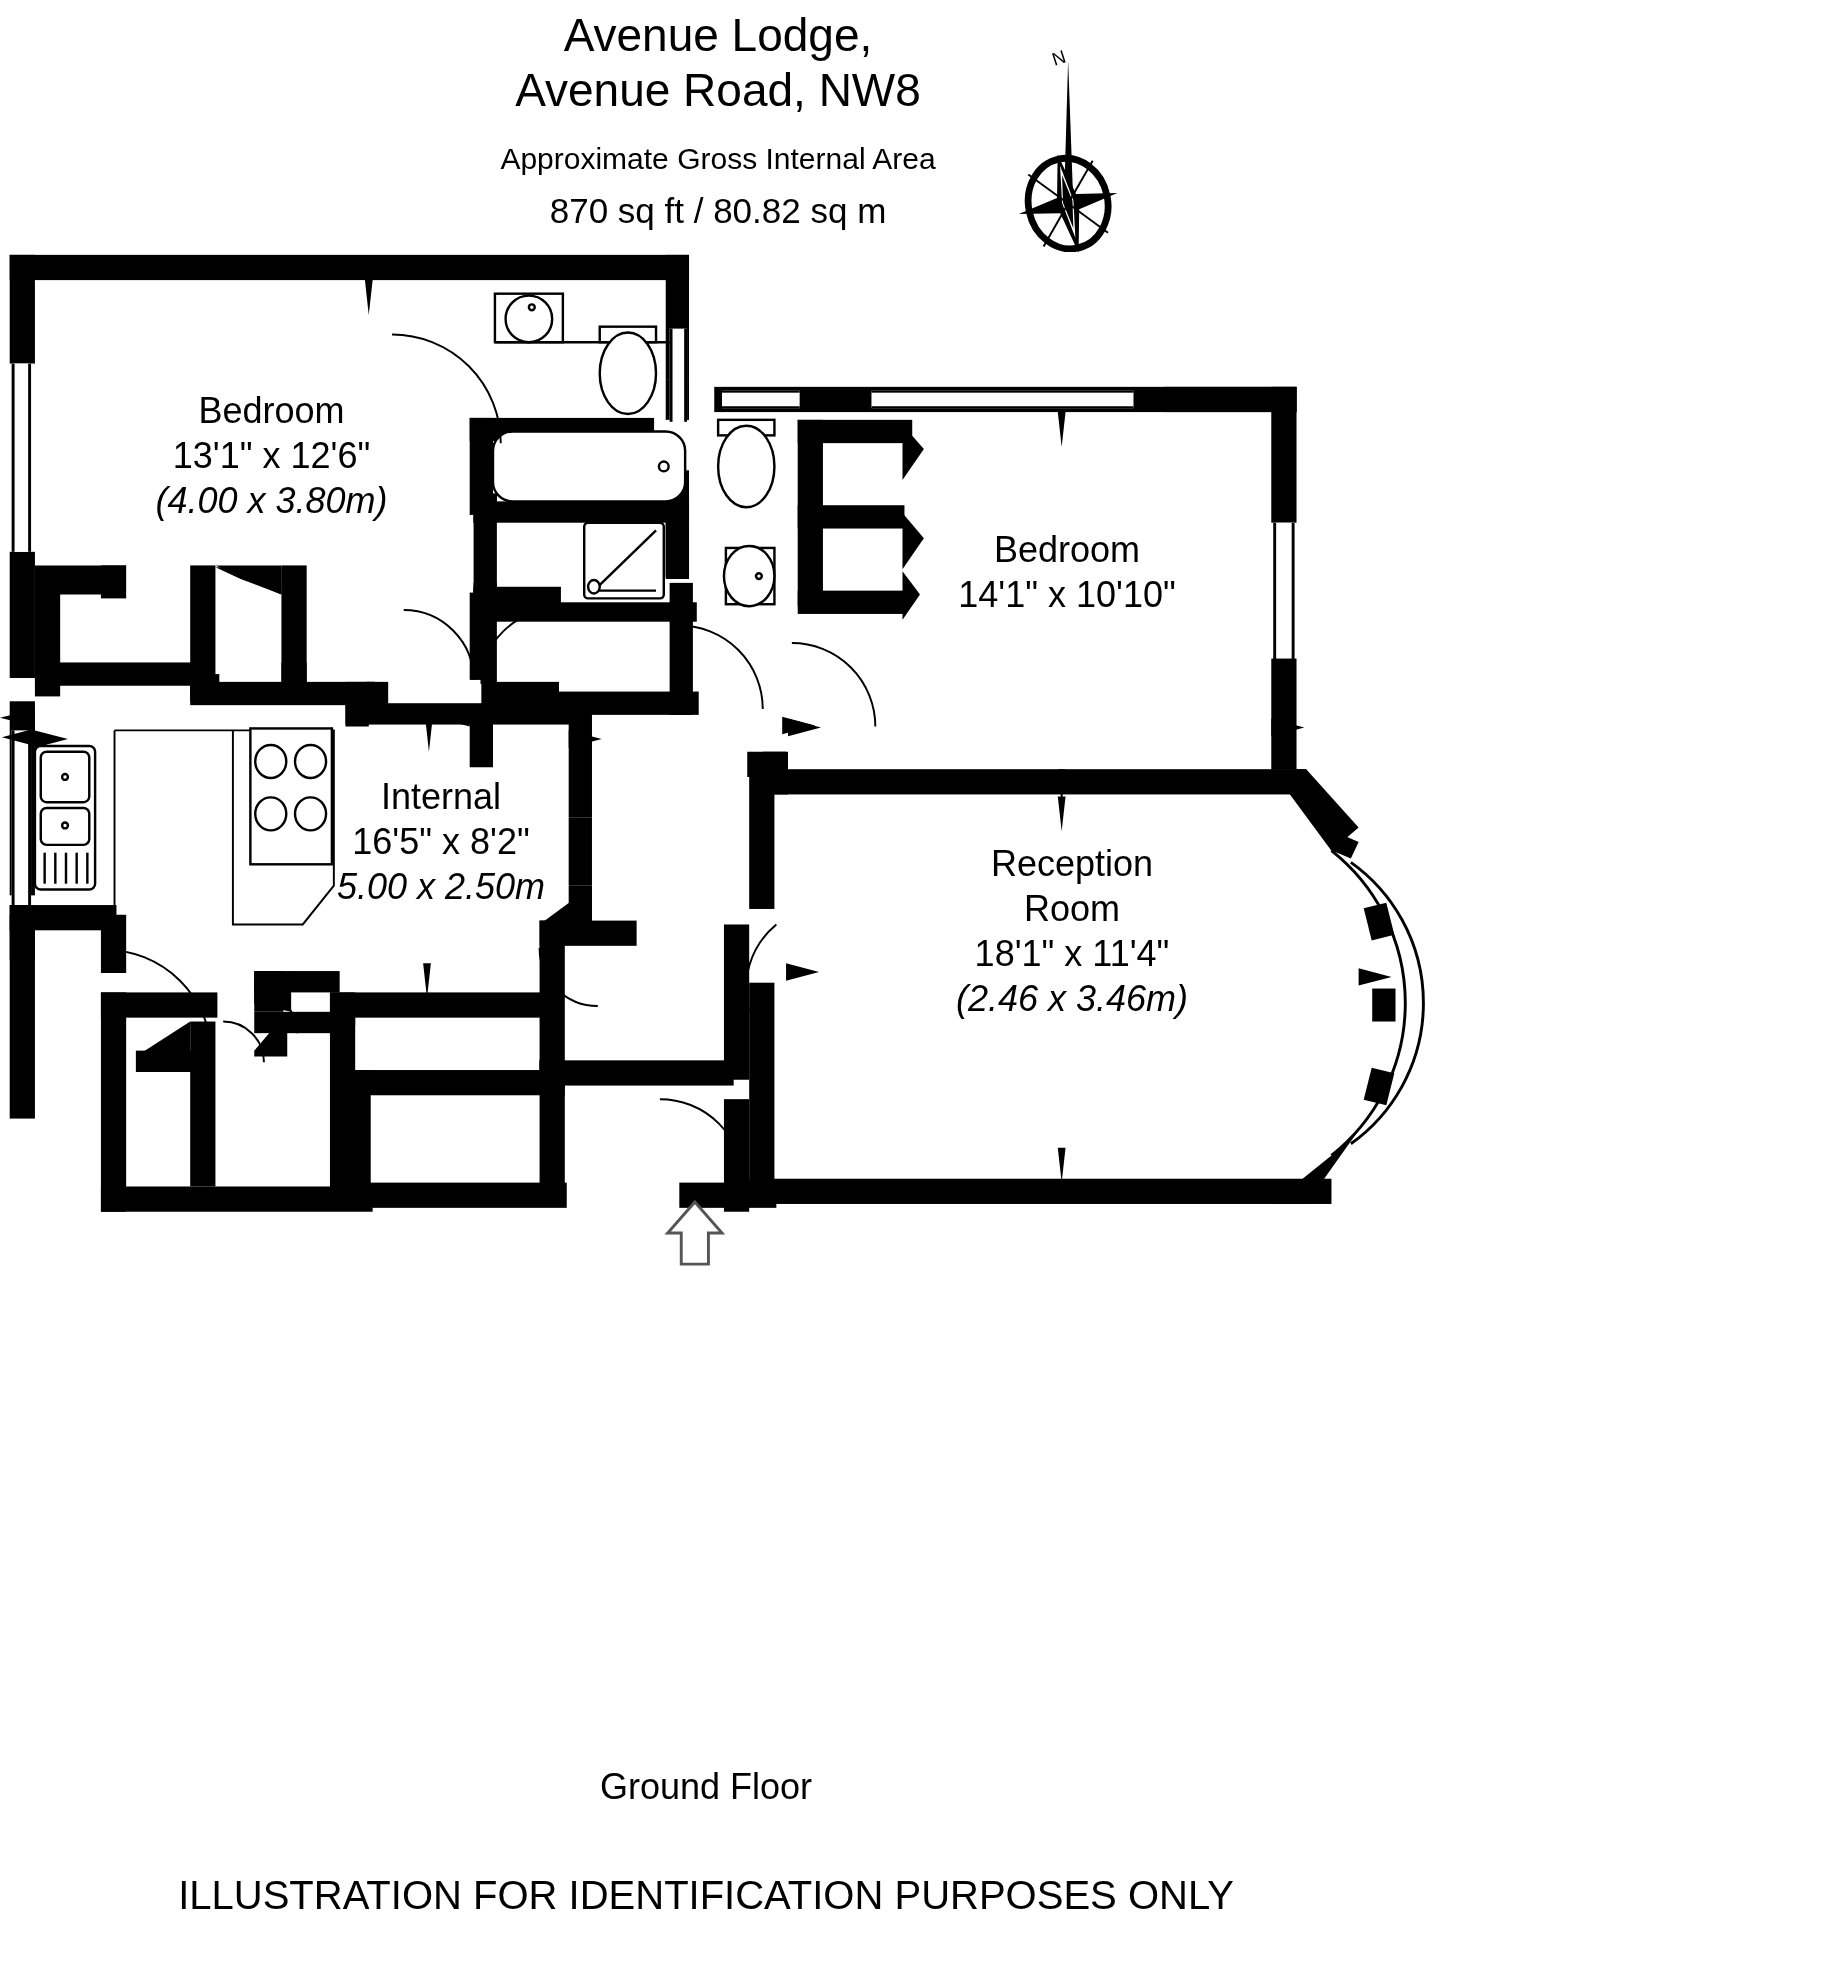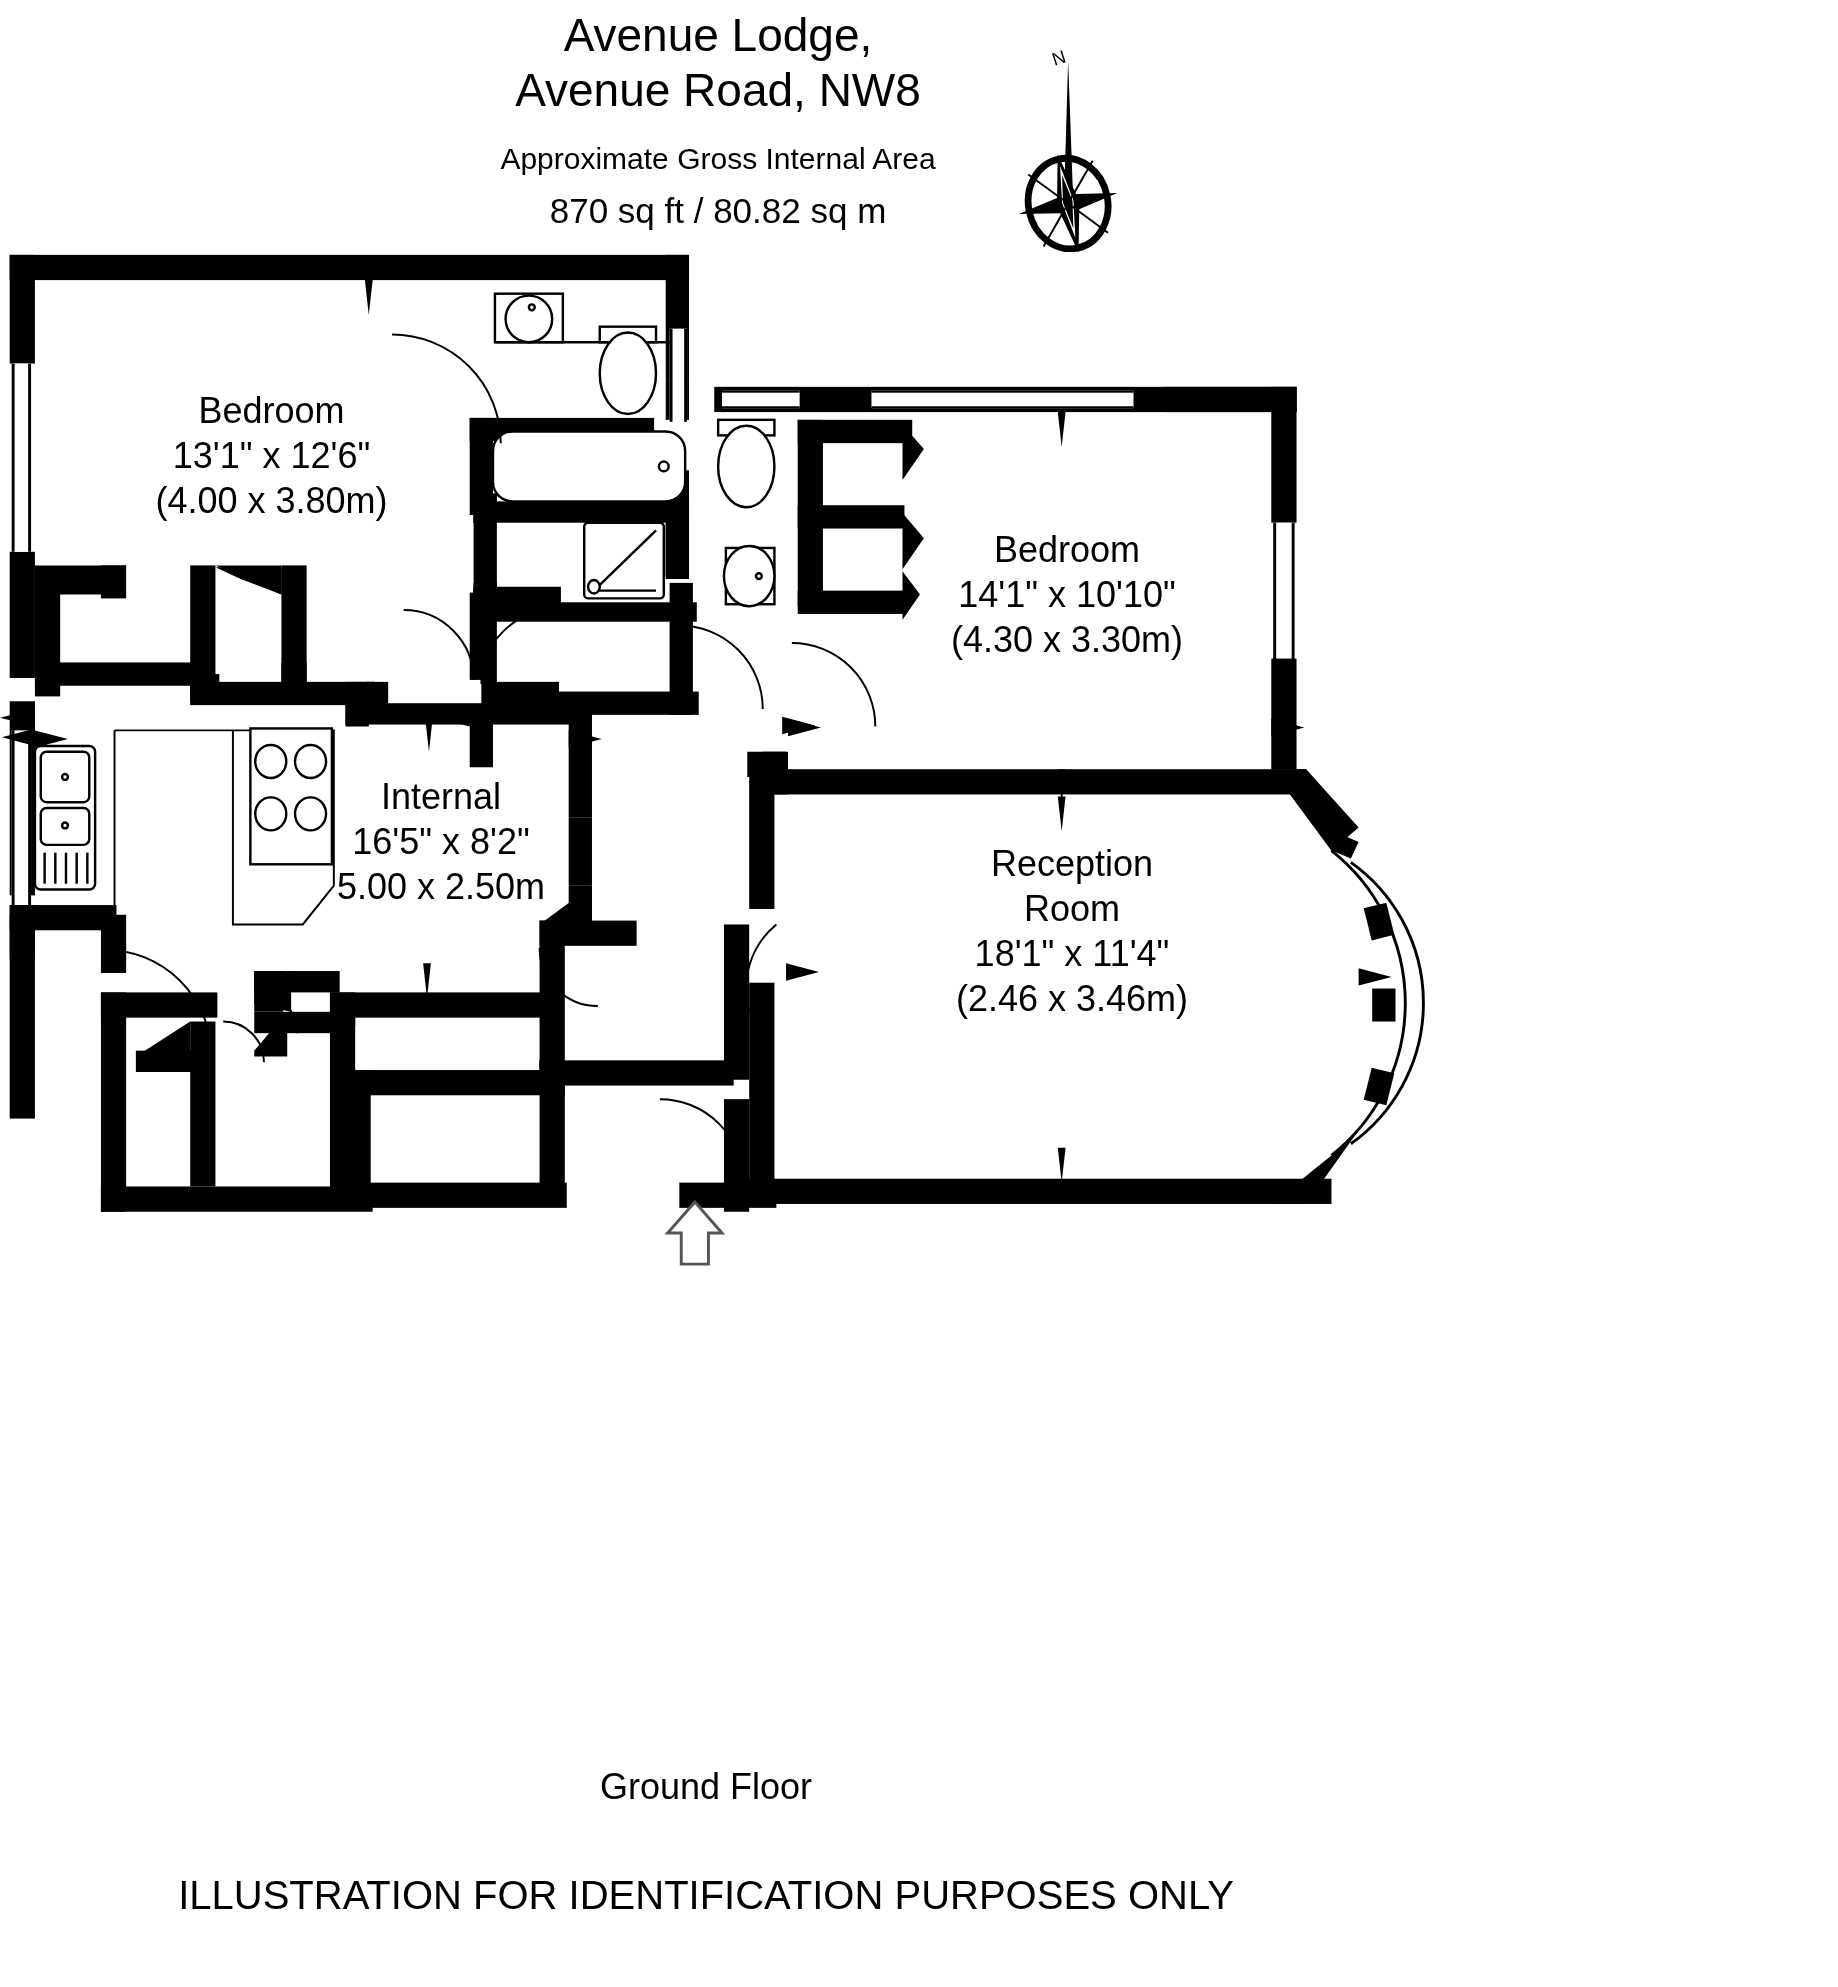--- a/index.html
+++ b/index.html
@@ -72,21 +72,21 @@
   .room-label {
     position: absolute;
     text-align: center;
     line-height: 45px;
     font-size: 36px;
     white-space: nowrap;
   }
   .room-label .rl-name { display: block; }
   .room-label .rl-name2 { display: block; }
   .room-label .rl-imp { display: block; }
-  .room-label .rl-met { display: block; }
+  .room-label .rl-met { display: block; font-style: italic; }
 
   #label-bedroom1 { left: 87px;  top: 388px; width: 369px; }
   #label-bedroom2 { left: 873px; top: 527px; width: 388px; }
   #label-kitchen  { left: 252px; top: 774px; width: 378px; }
   #label-reception{ left: 878px; top: 841px; width: 388px; }
 
   
   .ground-floor {
     position: absolute;
     left: 0;
@@ -408,21 +408,20 @@
 
   <div class="room-label" id="label-bedroom1">
     <span class="rl-name">Bedroom</span>
     <span class="rl-imp">13'1" x 12'6"</span>
     <span class="rl-met">(4.00 x 3.80m)</span>
   </div>
 
   <div class="room-label" id="label-bedroom2">
     <span class="rl-name">Bedroom</span>
     <span class="rl-imp">14'1" x 10'10"</span>
-    <span class="rl-met">(4.30 x 3.30m)</span>
   </div>
 
   <div class="room-label" id="label-kitchen">
     <span class="rl-name">Internal</span>
     <span class="rl-imp">16'5" x 8'2"</span>
     <span class="rl-met">5.00 x 2.50m</span>
   </div>
 
   <div class="room-label" id="label-reception">
     <span class="rl-name">Reception</span>

